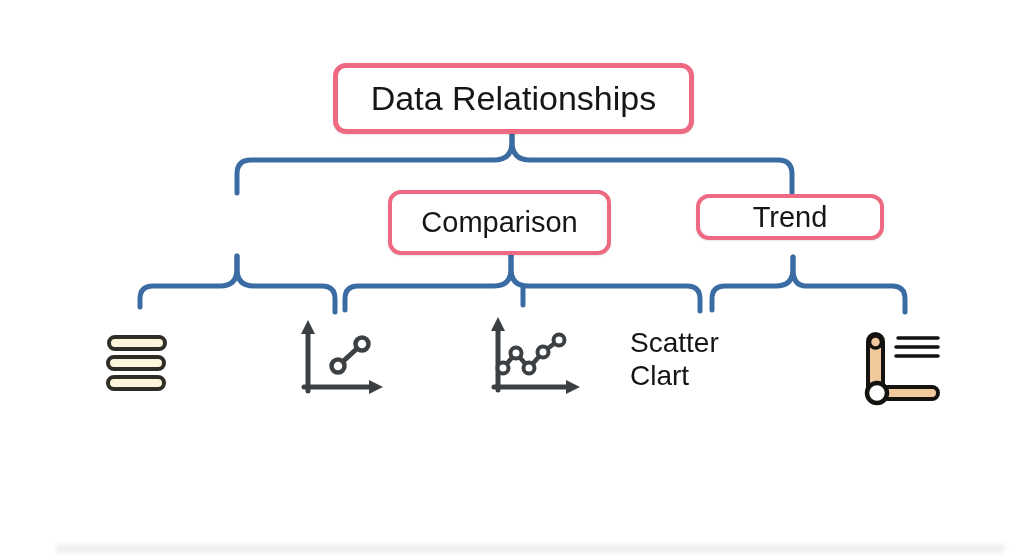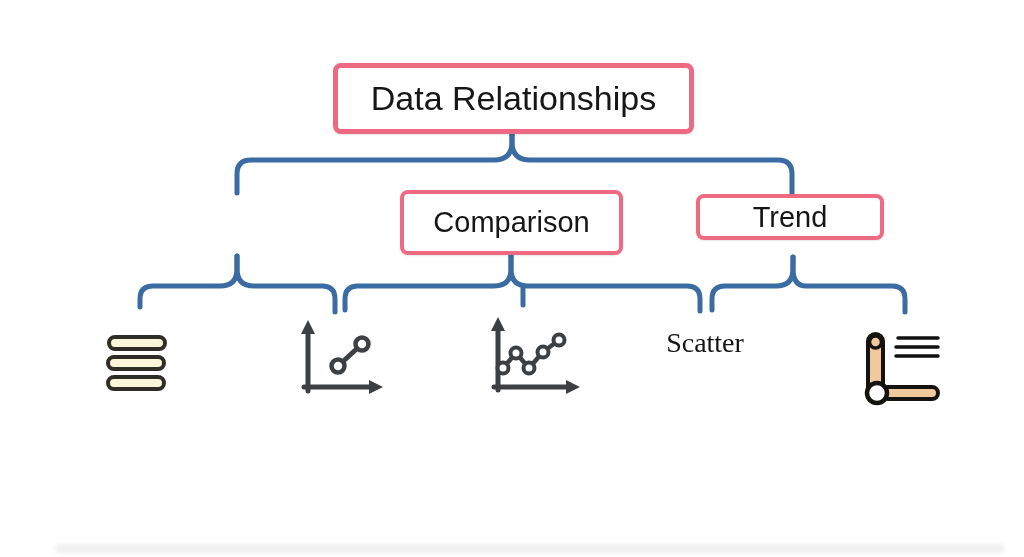--- a/index.html
+++ b/index.html
@@ -4,37 +4,37 @@
 <style>
   html,body { margin:0; padding:0; background:#ffffff; }
   .canvas {
     position:relative; width:1024px; height:557px; background:#ffffff;
     overflow:hidden; font-family:"Liberation Sans", sans-serif;
   }
   svg.connectors, svg.icon { position:absolute; pointer-events:none; }
 
   .node {
     position:absolute; box-sizing:border-box; background:#ffffff;
-    border:5px solid #ee6a82; border-radius:8px;
+    border:5px solid #ee6a82; border-radius:13px;
     display:flex; align-items:center; justify-content:center;
     color:#161616; box-shadow:0 1px 2px rgba(0,0,0,0.10);
     white-space:nowrap;
   }
   .node-root  { left:333px; top:63px;  width:361px; height:71px; font-size:34px; }
   .node-bar   { left:148px; top:192px; width:180px; height:64px; font-size:29px; border-width:4px; }
-  .node-comp  { left:400px; top:190px; width:223px; height:65px; font-size:29px; border-width:4px; }
+  .node-comp  { left:388px; top:190px; width:223px; height:65px; font-size:29px; border-width:4px; }
   .node-trend { left:696px; top:194px; width:188px; height:46px; font-size:29px; border-width:4px; }
 
   .pill {
     position:absolute; width:52px; height:8px;
     background:#fbf6d9; border:4px solid #2f2d28; border-radius:10px;
   }
   .leaf-text {
     position:absolute; left:630px; top:326px; width:150px;
-    text-align:center; font-size:28px; line-height:33px; color:#141414;font-family:Liberation Serif, serif;
+    font-size:28px; line-height:33px; color:#141414;
   }
   .leaf-text div { white-space:nowrap; }
   .artifact-band {
     position:absolute; left:55px; top:544px; width:950px; height:9px;
     background:rgba(110,110,110,0.10); border-radius:5px; filter:blur(2px);
   }
 </style>
 </head>
 <body>
 
@@ -98,20 +98,21 @@
       <circle cx="503" cy="368" r="5.5"></circle>
       <circle cx="516" cy="353" r="5.5"></circle>
       <circle cx="529" cy="368" r="5.5"></circle>
       <circle cx="543" cy="352" r="5.5"></circle>
       <circle cx="559" cy="340" r="5.5"></circle>
     </g>
   </svg>
 
   <div class="leaf-text">
     <div>Scatter</div>
+    <div>Clart</div>
   </div>
 
   <svg class="icon" style="left:852px; top:325px;" width="95" height="90" viewBox="852 325 95 90">
     <rect x="868" y="334" width="15" height="60" rx="7.5" fill="#f2c99c" stroke="#15130f" stroke-width="4"></rect>
     <rect x="882" y="387" width="56" height="12" rx="6" fill="#f2c99c" stroke="#15130f" stroke-width="4"></rect>
     <circle cx="875.5" cy="342" r="6" fill="#f2c99c" stroke="#15130f" stroke-width="3.5"></circle>
     <circle cx="877" cy="393" r="10" fill="#ffffff" stroke="#15130f" stroke-width="4.5"></circle>
     <g stroke="#111111" stroke-width="3.5" stroke-linecap="round">
       <path d="M898 338 H938"></path>
       <path d="M896 347 H938"></path>

